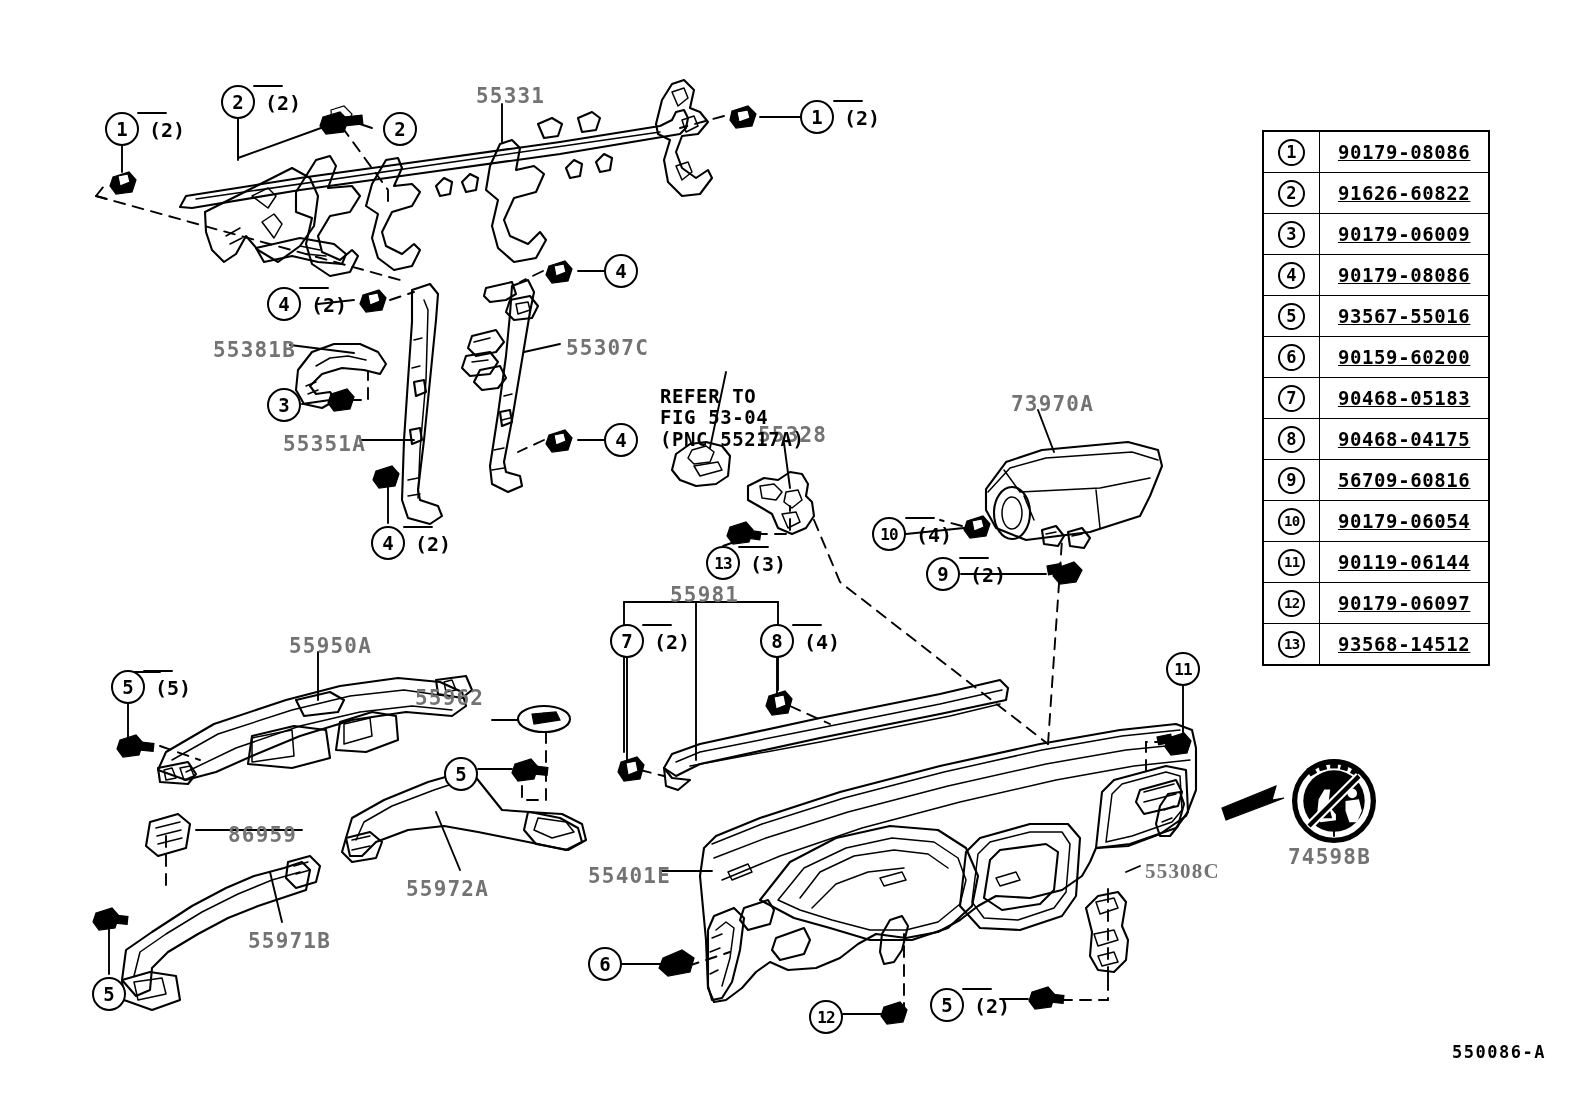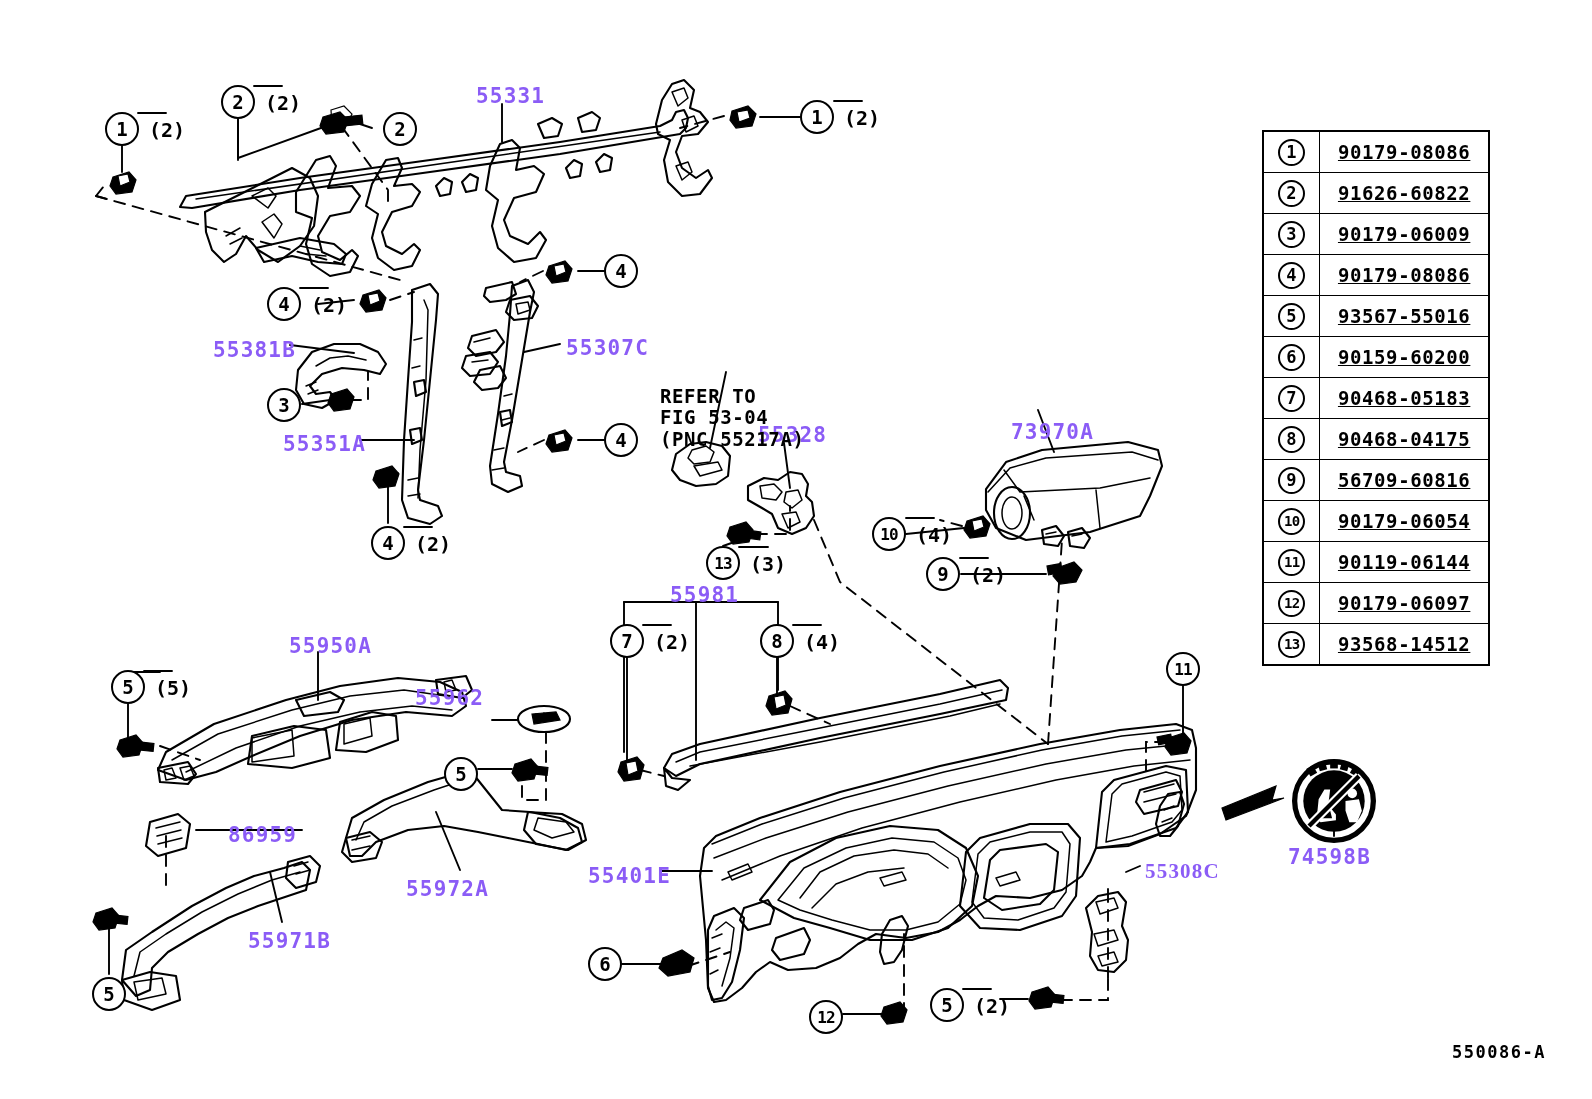--- a/index.html
+++ b/index.html
@@ -1,21 +1,21 @@
 <!DOCTYPE html>
 <html><head>
 <meta charset="utf-8">
 <style>
   html,body{margin:0;padding:0;background:#fff;}
   body{width:1592px;height:1099px;position:relative;overflow:hidden;
        font-family:"DejaVu Sans Mono","Liberation Mono",monospace;color:#000;}
   #stage{position:absolute;inset:0;width:1592px;height:1099px;}
   svg.layer{position:absolute;left:0;top:0;width:1592px;height:1099px;overflow:visible;}
   .lbl{position:absolute;font-family:"DejaVu Sans Mono","Liberation Mono",monospace;
-       font-size:21px;font-weight:700;letter-spacing:1.2px;white-space:pre;color:#8b5cf6;text-align:right;}
+       font-size:21px;font-weight:700;letter-spacing:1.2px;white-space:pre;color:#737373;text-align:right;}
   .note{position:absolute;font-family:"DejaVu Sans Mono","Liberation Mono",monospace;
         font-size:19px;font-weight:700;line-height:1.12;letter-spacing:.6px;white-space:pre;}
   .cal{position:absolute;width:34px;height:34px;border:2.3px solid #000;border-radius:50%;
        display:flex;align-items:center;justify-content:center;
        font-family:"DejaVu Sans Mono","Liberation Mono",monospace;
        font-size:19px;font-weight:700;background:#fff;box-sizing:border-box;}
   .cal.two{font-size:16px;letter-spacing:-1px;}
   .qty{position:absolute;font-family:"DejaVu Sans Mono","Liberation Mono",monospace;
        font-size:20px;font-weight:700;white-space:pre;}
   
@@ -457,21 +457,21 @@
     <line x1="24" y1="74" x2="76" y2="22" stroke="#000" stroke-width="4.5"></line>
   </svg>
 </div>
 
 <div id="part-labels">
       <div class="lbl" style="left: 476px; top: 84px;">55331</div>
       <div class="lbl" style="left: 213px; top: 338px;">55381B</div>
       <div class="lbl" style="left: 566px; top: 336px;">55307C</div>
       <div class="lbl" style="left: 283px; top: 432px;">55351A</div>
       <div class="lbl" style="left: 758px; top: 423px;">55328</div>
-      <div class="lbl" style="left: 1011px; top: 392px; margin-top: 28px;">73970A</div>
+      <div class="lbl" style="left: 1011px; top: 392px;">73970A</div>
       <div class="lbl" style="left: 670px; top: 583px;">55981</div>
       <div class="lbl" style="left: 289px; top: 634px;">55950A</div>
       <div class="lbl" style="left: 415px; top: 686px;">55962</div>
       <div class="lbl" style="left: 228px; top: 823px;">86959</div>
       <div class="lbl" style="left: 406px; top: 877px;">55972A</div>
       <div class="lbl" style="left: 248px; top: 929px;">55971B</div>
       <div class="lbl" style="left: 588px; top: 864px;">55401E</div>
       <div class="lbl" style="left: 1145px; top: 859px; font-family: Liberation Serif, serif;">55308C</div>
       <div class="lbl" style="left: 1288px; top: 845px;">74598B</div>
     </div>

